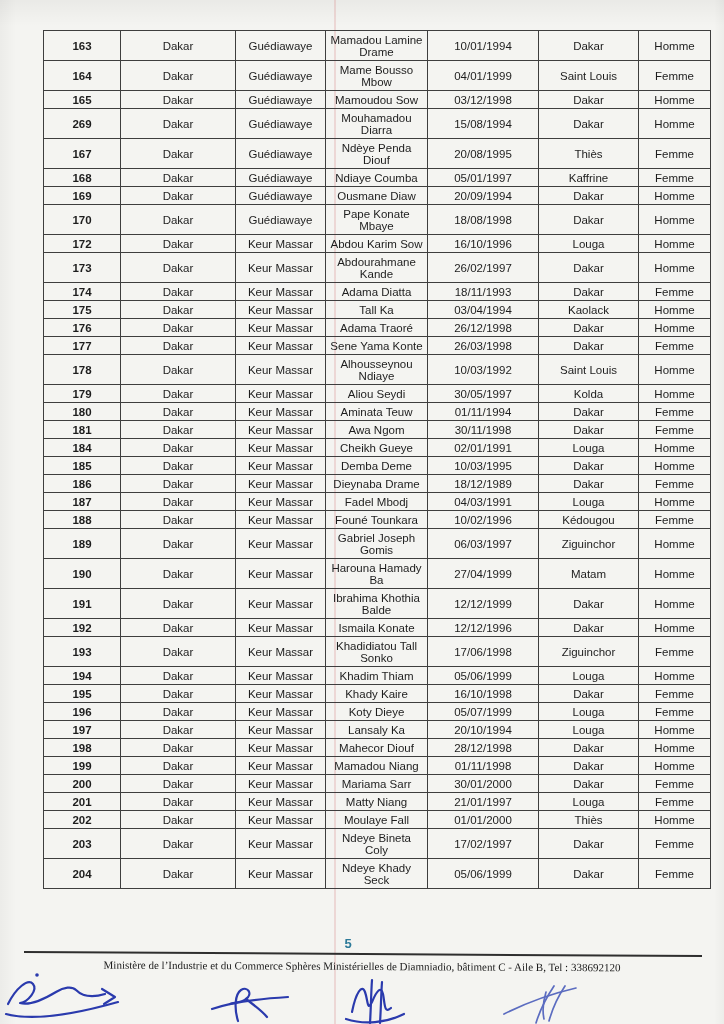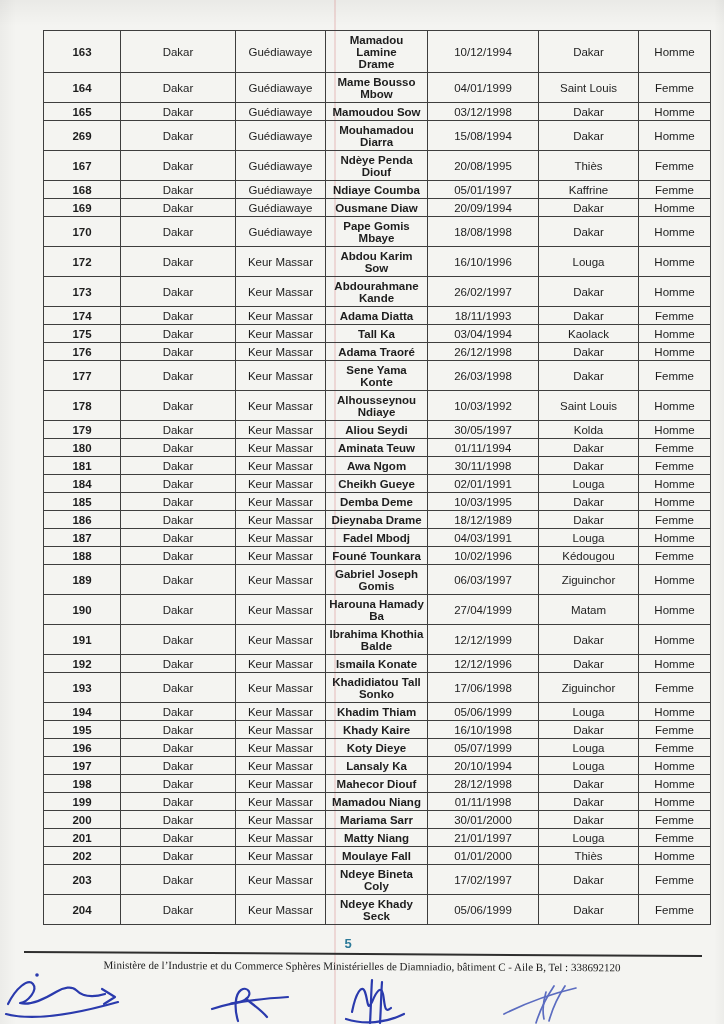--- a/index.html
+++ b/index.html
@@ -26,21 +26,21 @@
     border-collapse:collapse;table-layout:fixed;
     color:var(--text,#1d1d1d);
   }
   table.registry td{
     border:1.5px solid var(--table-border,#3e3e3e);
     font-size:11.5px;line-height:12px;
     padding:2.5px 3px;text-align:center;vertical-align:middle;
     overflow:hidden;
   }
   td.col-0{font-weight:bold;font-size:12px;}
-  td.col-3{white-space:pre-line;font-weight:bold;}
+  td.col-3{white-space:pre-line;}
   .page-number{
     position:absolute;left:336px;top:936px;width:24px;
     text-align:center;
     color:var(--page-number,#2d7a99);
     font-size:13px;font-weight:bold;
   }
   .footer-rule{
     position:absolute;left:24px;top:953px;width:678px;height:2px;
     background:#2e2e2e;transform:rotate(0.35deg);
   }
@@ -77,21 +77,21 @@
         <col style="width:100px">
       <col style="width:72px">
     </colgroup>
     <tbody>
         <tr>
           <td class="col-0">163</td>
           <td class="col-1">Dakar</td>
           <td class="col-2">Guédiawaye</td>
           <td class="col-3">Mamadou Lamine
 Drame</td>
-          <td class="col-4">10/12/1994</td>
+          <td class="col-4">10/01/1994</td>
           <td class="col-5">Dakar</td>
           <td class="col-6">Homme</td>
         </tr>
         <tr>
           <td class="col-0">164</td>
           <td class="col-1">Dakar</td>
           <td class="col-2">Guédiawaye</td>
           <td class="col-3">Mame Bousso
 Mbow</td>
           <td class="col-4">04/01/1999</td>
@@ -141,21 +141,21 @@
           <td class="col-2">Guédiawaye</td>
           <td class="col-3">Ousmane Diaw</td>
           <td class="col-4">20/09/1994</td>
           <td class="col-5">Dakar</td>
           <td class="col-6">Homme</td>
         </tr>
         <tr>
           <td class="col-0">170</td>
           <td class="col-1">Dakar</td>
           <td class="col-2">Guédiawaye</td>
-          <td class="col-3">Pape Gomis
+          <td class="col-3">Pape Konate
 Mbaye</td>
           <td class="col-4">18/08/1998</td>
           <td class="col-5">Dakar</td>
           <td class="col-6">Homme</td>
         </tr>
         <tr>
           <td class="col-0">172</td>
           <td class="col-1">Dakar</td>
           <td class="col-2">Keur Massar</td>
           <td class="col-3">Abdou Karim Sow</td>

